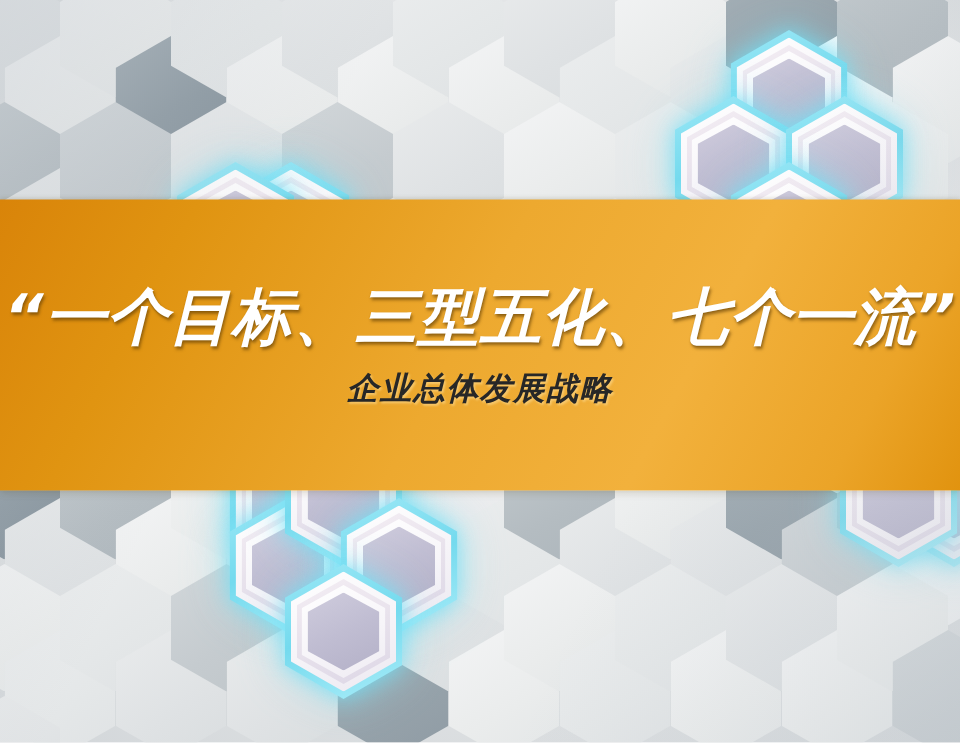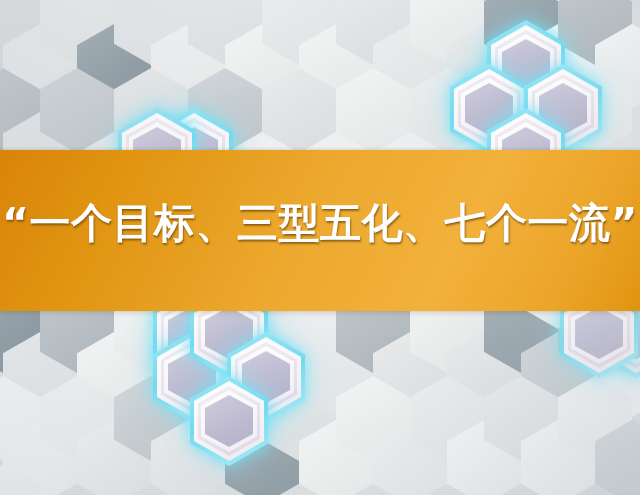--- a/index.html
+++ b/index.html
@@ -303,17 +303,18 @@
         <div class="gh-ring"></div>
         <div class="gh-ring2"></div>
         <div class="gh-ring3"></div>
         <div class="gh-ring4"></div>
         <div class="gh-core"></div>
       </div>
     </div>
 
   <div class="bg-vignette"></div>
 
-  <div class="banner" style="top: 150px; height: 161px;">
+  <div class="banner" style="top: 133px; height: 194px; font-style: italic;">
     <div class="banner-title" style="color: rgb(255, 255, 255);">“一个目标、三型五化、七个一流”</div>
+    <div class="banner-subtitle" style="color: rgb(39, 39, 39);">企业总体发展战略</div>
   </div>
 
 </div>
 
 </body></html>

